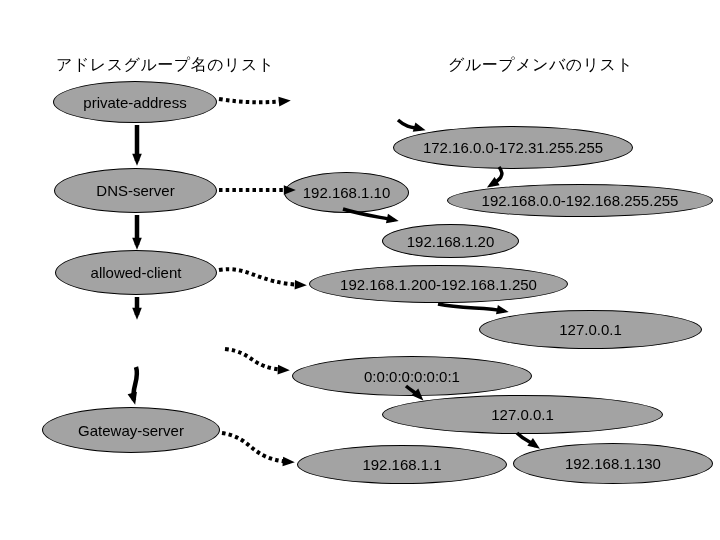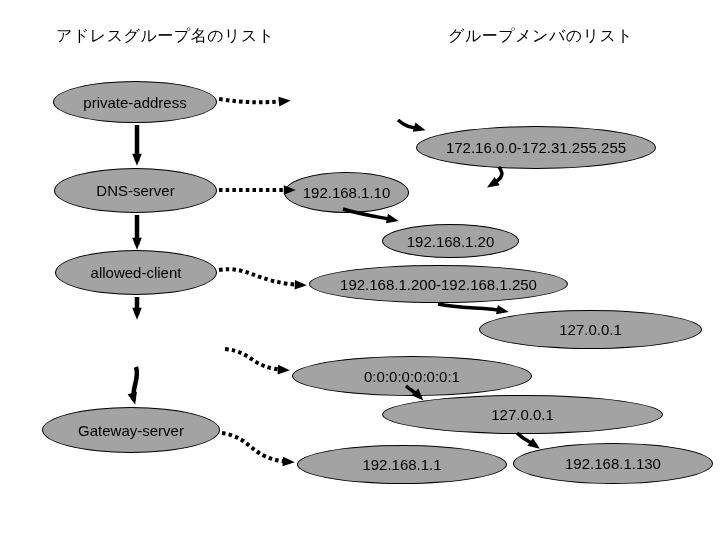--- a/index.html
+++ b/index.html
@@ -4,20 +4,21 @@
 <style>
   html,body{margin:0;padding:0;background:#ffffff;}
   .canvas{
     position:relative;width:720px;height:540px;background:#ffffff;
     font-family:"Liberation Sans","DejaVu Sans",sans-serif;color:#000;
     overflow:hidden;
   }
   .col-header{
     position:absolute;font-size:16px;white-space:nowrap;color:#000;
     letter-spacing:0.5px;
+    margin-top:29px;
   }
   .col-header.left{left:56px;top:26px;}
   .col-header.right{left:448px;top:26px;}
   .node{
     position:absolute;border:1px solid #000;border-radius:50%;
     background:#a3a3a3;display:flex;align-items:center;justify-content:center;
     font-size:15px;white-space:nowrap;box-sizing:border-box;
   }
   .arrow-layer{position:absolute;left:0;top:0;width:720px;height:540px;pointer-events:none;}
   .arrow-thick{stroke:#000;stroke-width:4.5;fill:none;marker-end:url(#ah);}
@@ -38,25 +39,28 @@
   <div class="node" style="left:54px;top:168px;width:163px;height:45px">
     <span>DNS-server</span>
   </div>
   <div class="node" style="left:55px;top:250px;width:162px;height:45px">
     <span>allowed-client</span>
   </div>
   <div class="node" style="left:42px;top:407px;width:178px;height:46px">
     <span>Gateway-server</span>
   </div>
 
-  <div class="node" style="left:416px;top:126px;width:240px;height:43px">
+  <div class="node" style="left:393px;top:126px;width:240px;height:43px">
     <span>172.16.0.0-172.31.255.255</span>
   </div>
   <div class="node" style="left:284px;top:172px;width:125px;height:41px">
     <span>192.168.1.10</span>
+  </div>
+  <div class="node" style="left:447px;top:184px;width:266px;height:33px">
+    <span>192.168.0.0-192.168.255.255</span>
   </div>
   <div class="node" style="left:382px;top:224px;width:137px;height:34px">
     <span>192.168.1.20</span>
   </div>
   <div class="node" style="left:309px;top:265px;width:259px;height:38px">
     <span>192.168.1.200-192.168.1.250</span>
   </div>
   <div class="node" style="left:479px;top:310px;width:223px;height:39px">
     <span>127.0.0.1</span>
   </div>

